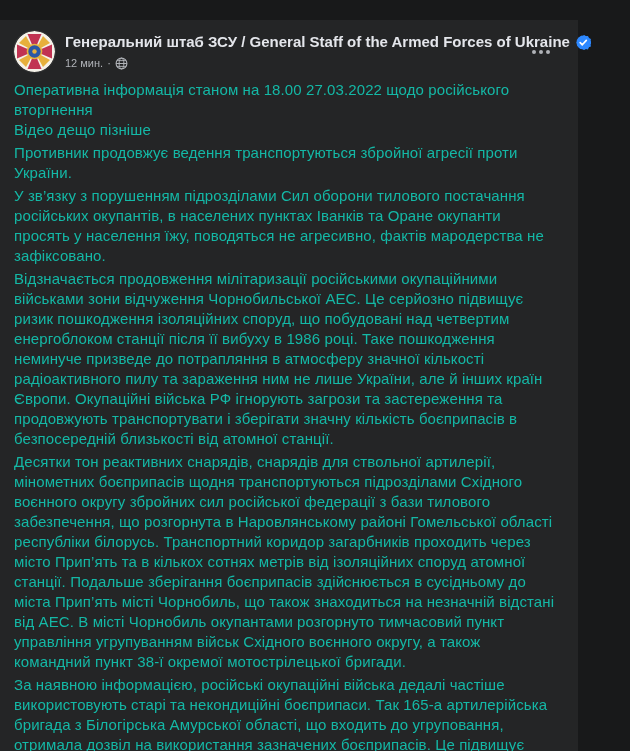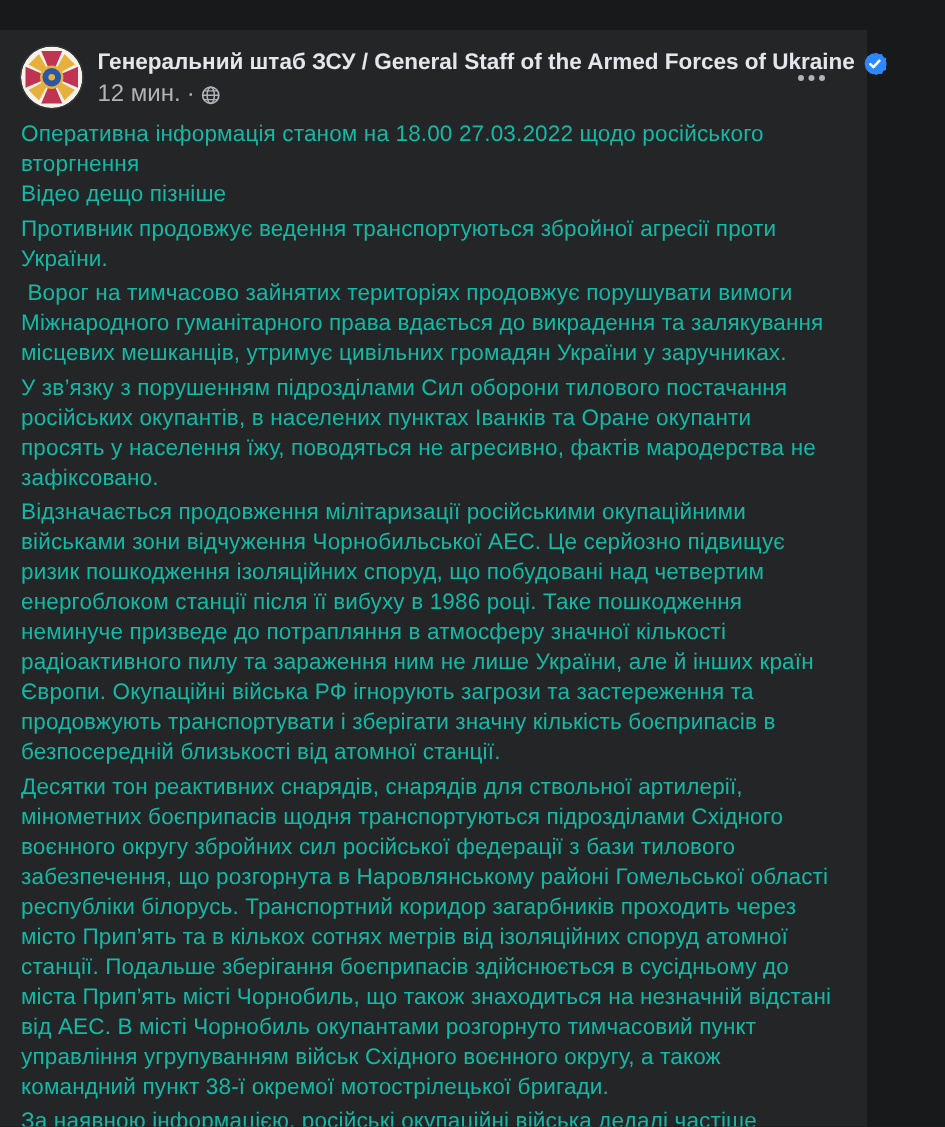--- a/index.html
+++ b/index.html
@@ -57,21 +57,21 @@
     color: #e4e6eb;
     text-decoration: none;
     cursor: pointer;
   }
   .verified { flex: none; margin-top: 1px; }
   .meta-row {
     display: flex;
     align-items: center;
     gap: 4px;
     margin-top: 4px;
-    font-size: 16px;
+    font-size: 11px;
     line-height: 16px;
     color: #b0b3b8;
   }
   .timestamp {
     color: #b0b3b8;
     text-decoration: none;
     cursor: pointer;
   }
   .meta-sep { color: #b0b3b8; }
   .globe { flex: none; margin-top: 1px; }
@@ -166,20 +166,19 @@
           <i></i>
       </span>
     </button>
 
   </header>
 
   <div class="post-body">
       <p>Оперативна інформація станом на 18.00 27.03.2022 щодо російського вторгнення
 Відео дещо пізніше</p>
       <p>Противник продовжує ведення транспортуються збройної агресії проти України.</p>
-      <p> Ворог на тимчасово зайнятих територіях продовжує порушувати вимоги Міжнародного гуманітарного права вдається до викрадення та залякування місцевих мешканців, утримує цивільних громадян України у заручниках.</p>
       <p>У зв’язку з порушенням підрозділами Сил оборони тилового постачання російських окупантів, в населених пунктах Іванків та Оране окупанти просять у населення їжу, поводяться не агресивно, фактів мародерства не зафіксовано.</p>
       <p>Відзначається продовження мілітаризації російськими окупаційними військами зони відчуження Чорнобильської АЕС. Це серйозно підвищує ризик пошкодження ізоляційних споруд, що побудовані над четвертим енергоблоком станції після її вибуху в 1986 році. Таке пошкодження неминуче призведе до потрапляння в атмосферу значної кількості радіоактивного пилу та зараження ним не лише України, але й інших країн Європи. Окупаційні війська РФ ігнорують загрози та застереження та продовжують транспортувати і зберігати значну кількість боєприпасів в безпосередній близькості від атомної станції.</p>
       <p>Десятки тон реактивних снарядів, снарядів для ствольної артилерії, мінометних боєприпасів щодня транспортуються підрозділами Східного воєнного округу збройних сил російської федерації з бази тилового забезпечення, що розгорнута в Наровлянському районі Гомельської області республіки білорусь. Транспортний коридор загарбників проходить через місто Прип’ять та в кількох сотнях метрів від ізоляційних споруд атомної станції. Подальше зберігання боєприпасів здійснюється в сусідньому до міста Прип’ять місті Чорнобиль, що також знаходиться на незначній відстані від АЕС. В місті Чорнобиль окупантами розгорнуто тимчасовий пункт управління угрупуванням військ Східного воєнного округу, а також командний пункт 38-ї окремої мотострілецької бригади.</p>
       <p>За наявною інформацією, російські окупаційні війська дедалі частіше використовують старі та некондиційні боєприпаси. Так 165-а артилерійська бригада з Білогірська Амурської області, що входить до угруповання, отримала дозвіл на використання зазначених боєприпасів. Це підвищує ризик їхньої детонації навіть при завантаженні та транспортуванні. Факти такої самодетонації боєприпасів на російських військових складах та арсеналах є добре відомими та відбуваються регулярно.</p>
     </div>
 
 </article>
 
 </body></html>

